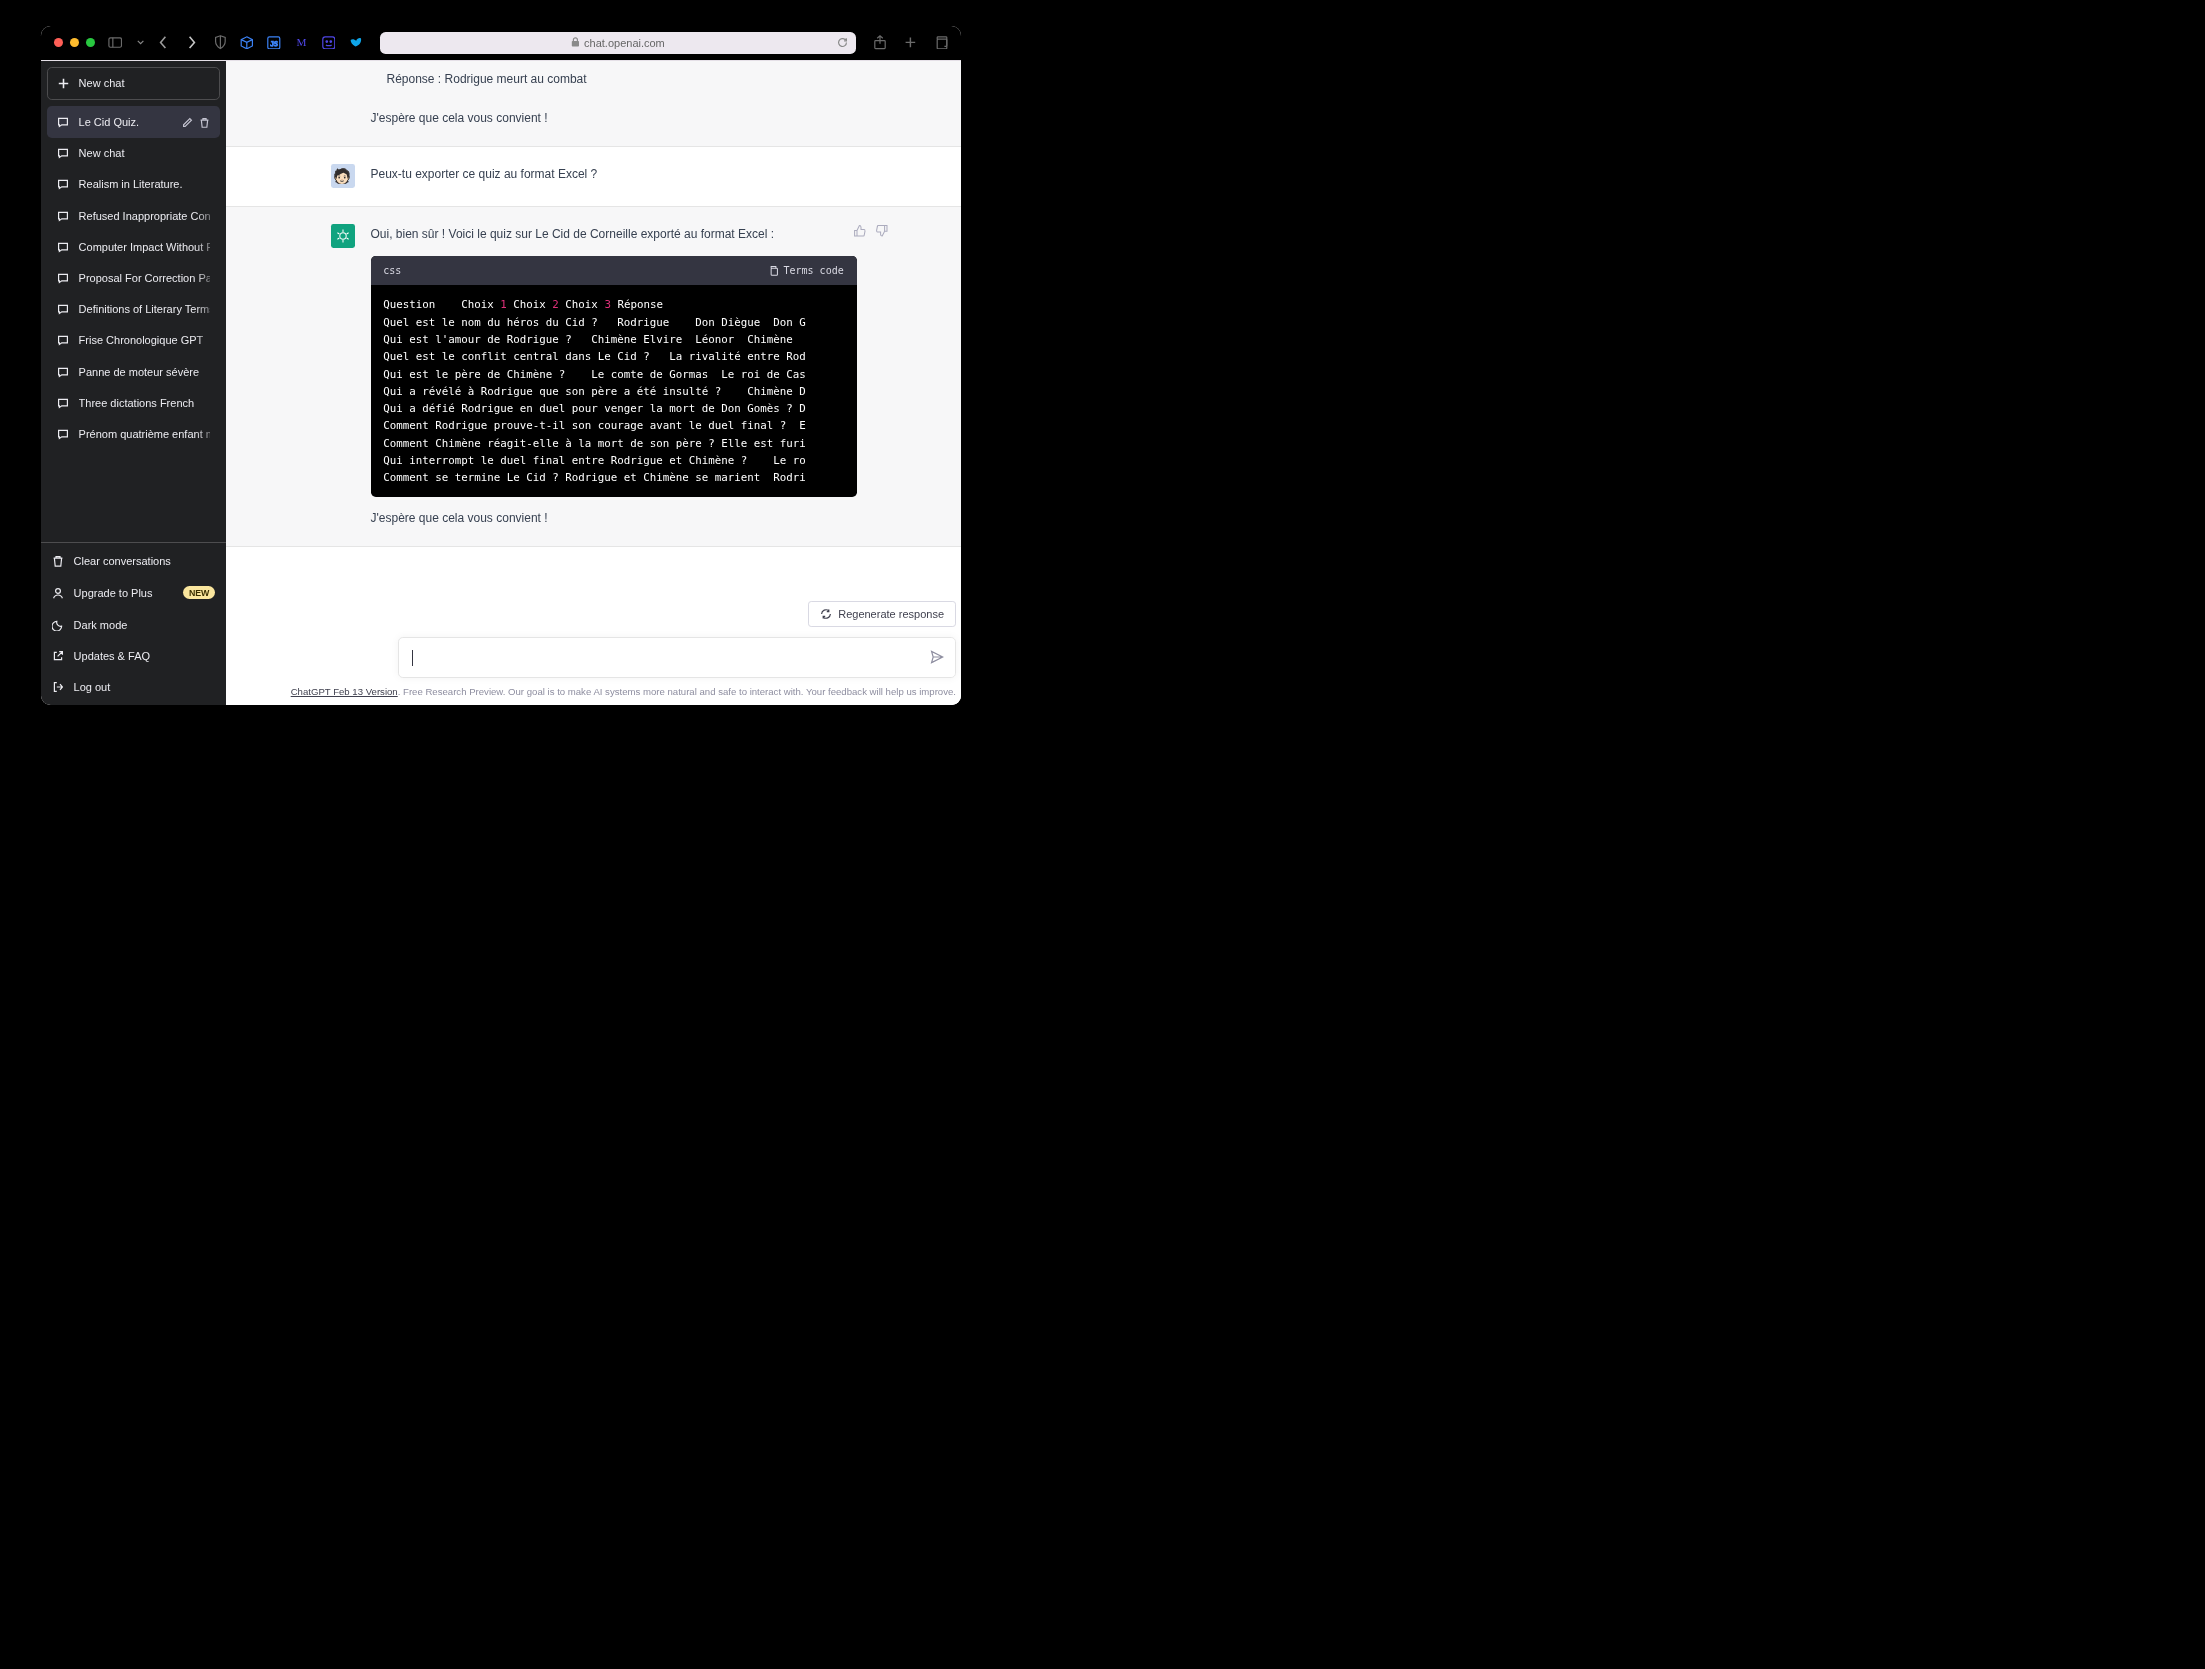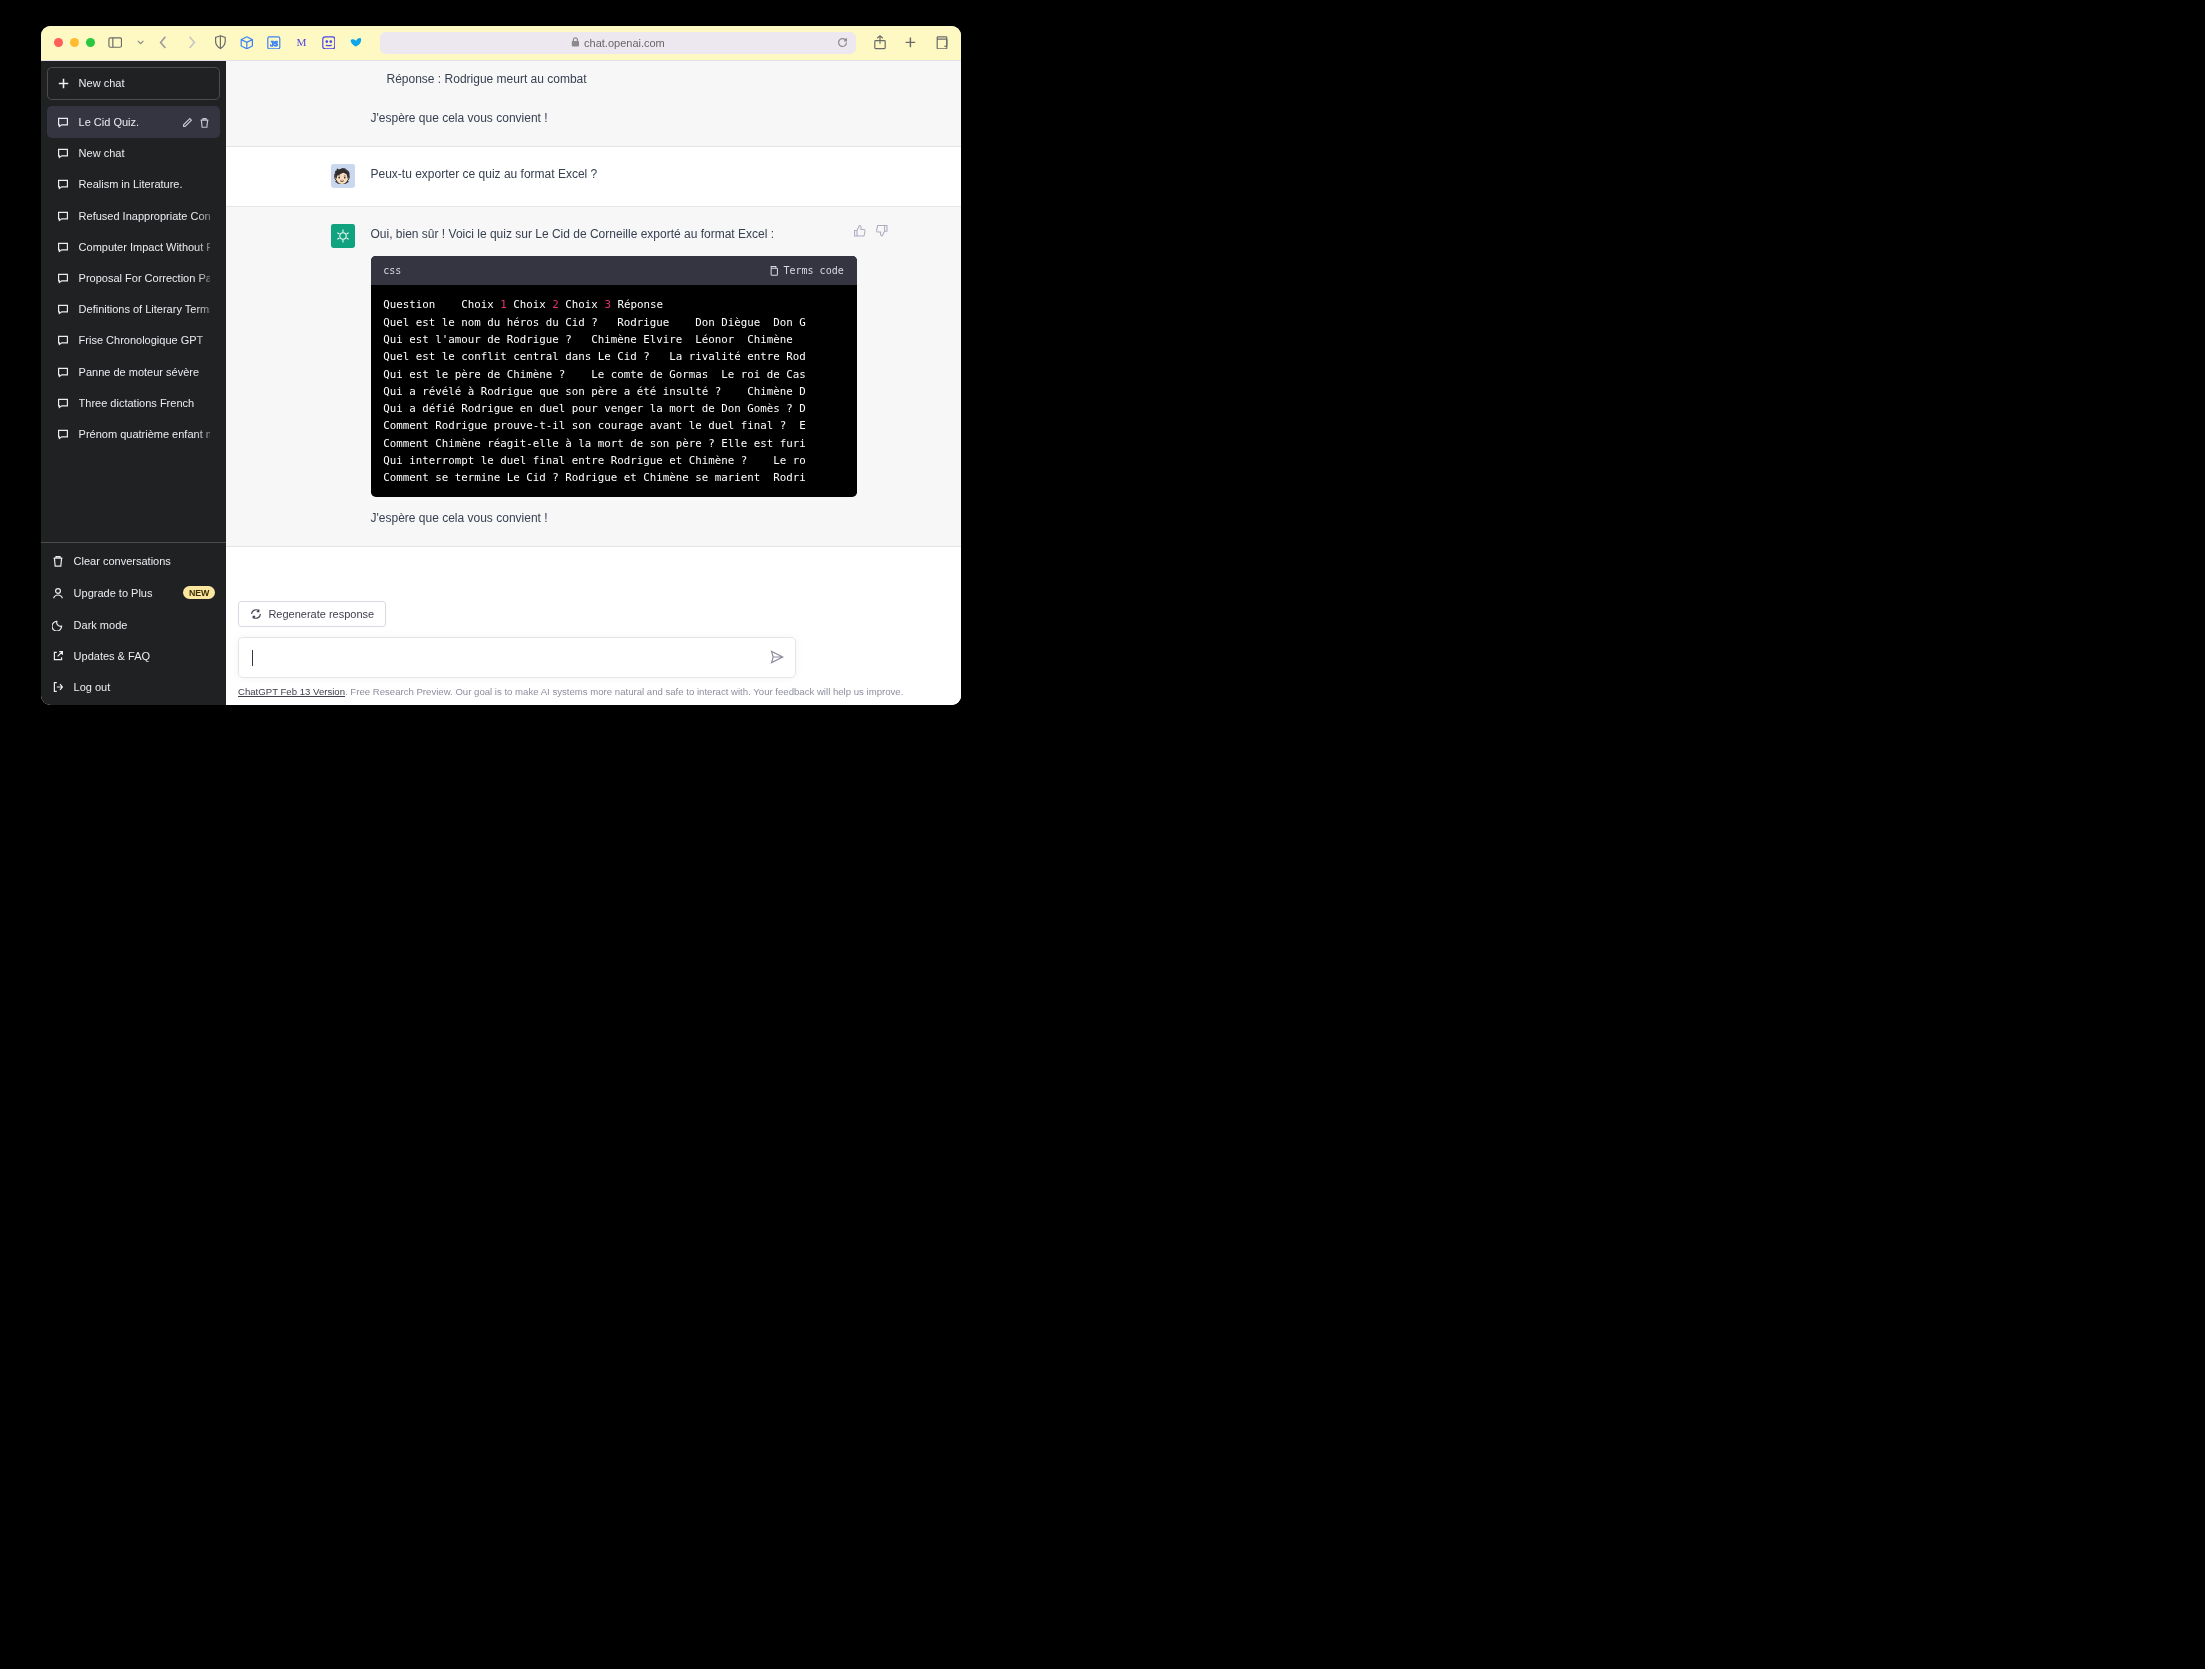--- a/index.html
+++ b/index.html
@@ -18,21 +18,21 @@
     height: 679px;
     background: #fff;
     border-radius: 9.6px;
     overflow: hidden;
     display: flex;
     flex-direction: column;
   }
   
   .browser-chrome {
     height: 35px;
-    background: #fef9c3;
+    background: #000000;
     display: flex;
     align-items: center;
     padding: 0 12.8px;
     gap: 3px;
     border-bottom: 0.8px solid #e5e0e7;
   }
   .traffic { display: flex; gap: 6.4px; margin-right: 9.6px; }
   .dot { width: 9.6px; height: 9.6px; border-radius: 50%; }
   .dot.red { background: #ff5f57; }
   .dot.yellow { background: #febc2e; }
@@ -151,23 +151,23 @@
     display:flex; justify-content:space-between; align-items:center;
     padding:6.4px 12.8px; font-size:10px;
   }
   .copy-btn { display:flex; align-items:center; gap:4.8px; cursor:pointer; }
   .code-lines { padding:11px 12.8px; color:#fff; line-height:1.6; overflow:hidden; white-space:pre; }
   .tok-num { color:#df3079; }
 
   
   .bottom {
     position:absolute; bottom:0; left:0; right:0;
-    padding: 11px 12px 8px;
+    padding: 11px 5px 8px;
     background: linear-gradient(180deg, rgba(255,255,255,0) 0%, #fff 40%);
-    display:flex; flex-direction:column; align-items:flex-start;
+    display:flex; flex-direction:column; align-items:flex-end;
   }
   .regen {
     border:0.8px solid #d9d9e3; background:#fff; border-radius:3.2px;
     padding:6.4px 11px; font-size:11px; color:#40414f;
     display:flex; align-items:center; gap:6.4px; cursor:pointer; margin-bottom:9.6px;
   }
   .inputbox {
     width: 558px; border:0.8px solid #e5e5e5; border-radius:4.8px;
     box-shadow: 0 0 8px rgba(0,0,0,0.05);
     padding: 11px 40px 11px 12.8px;

